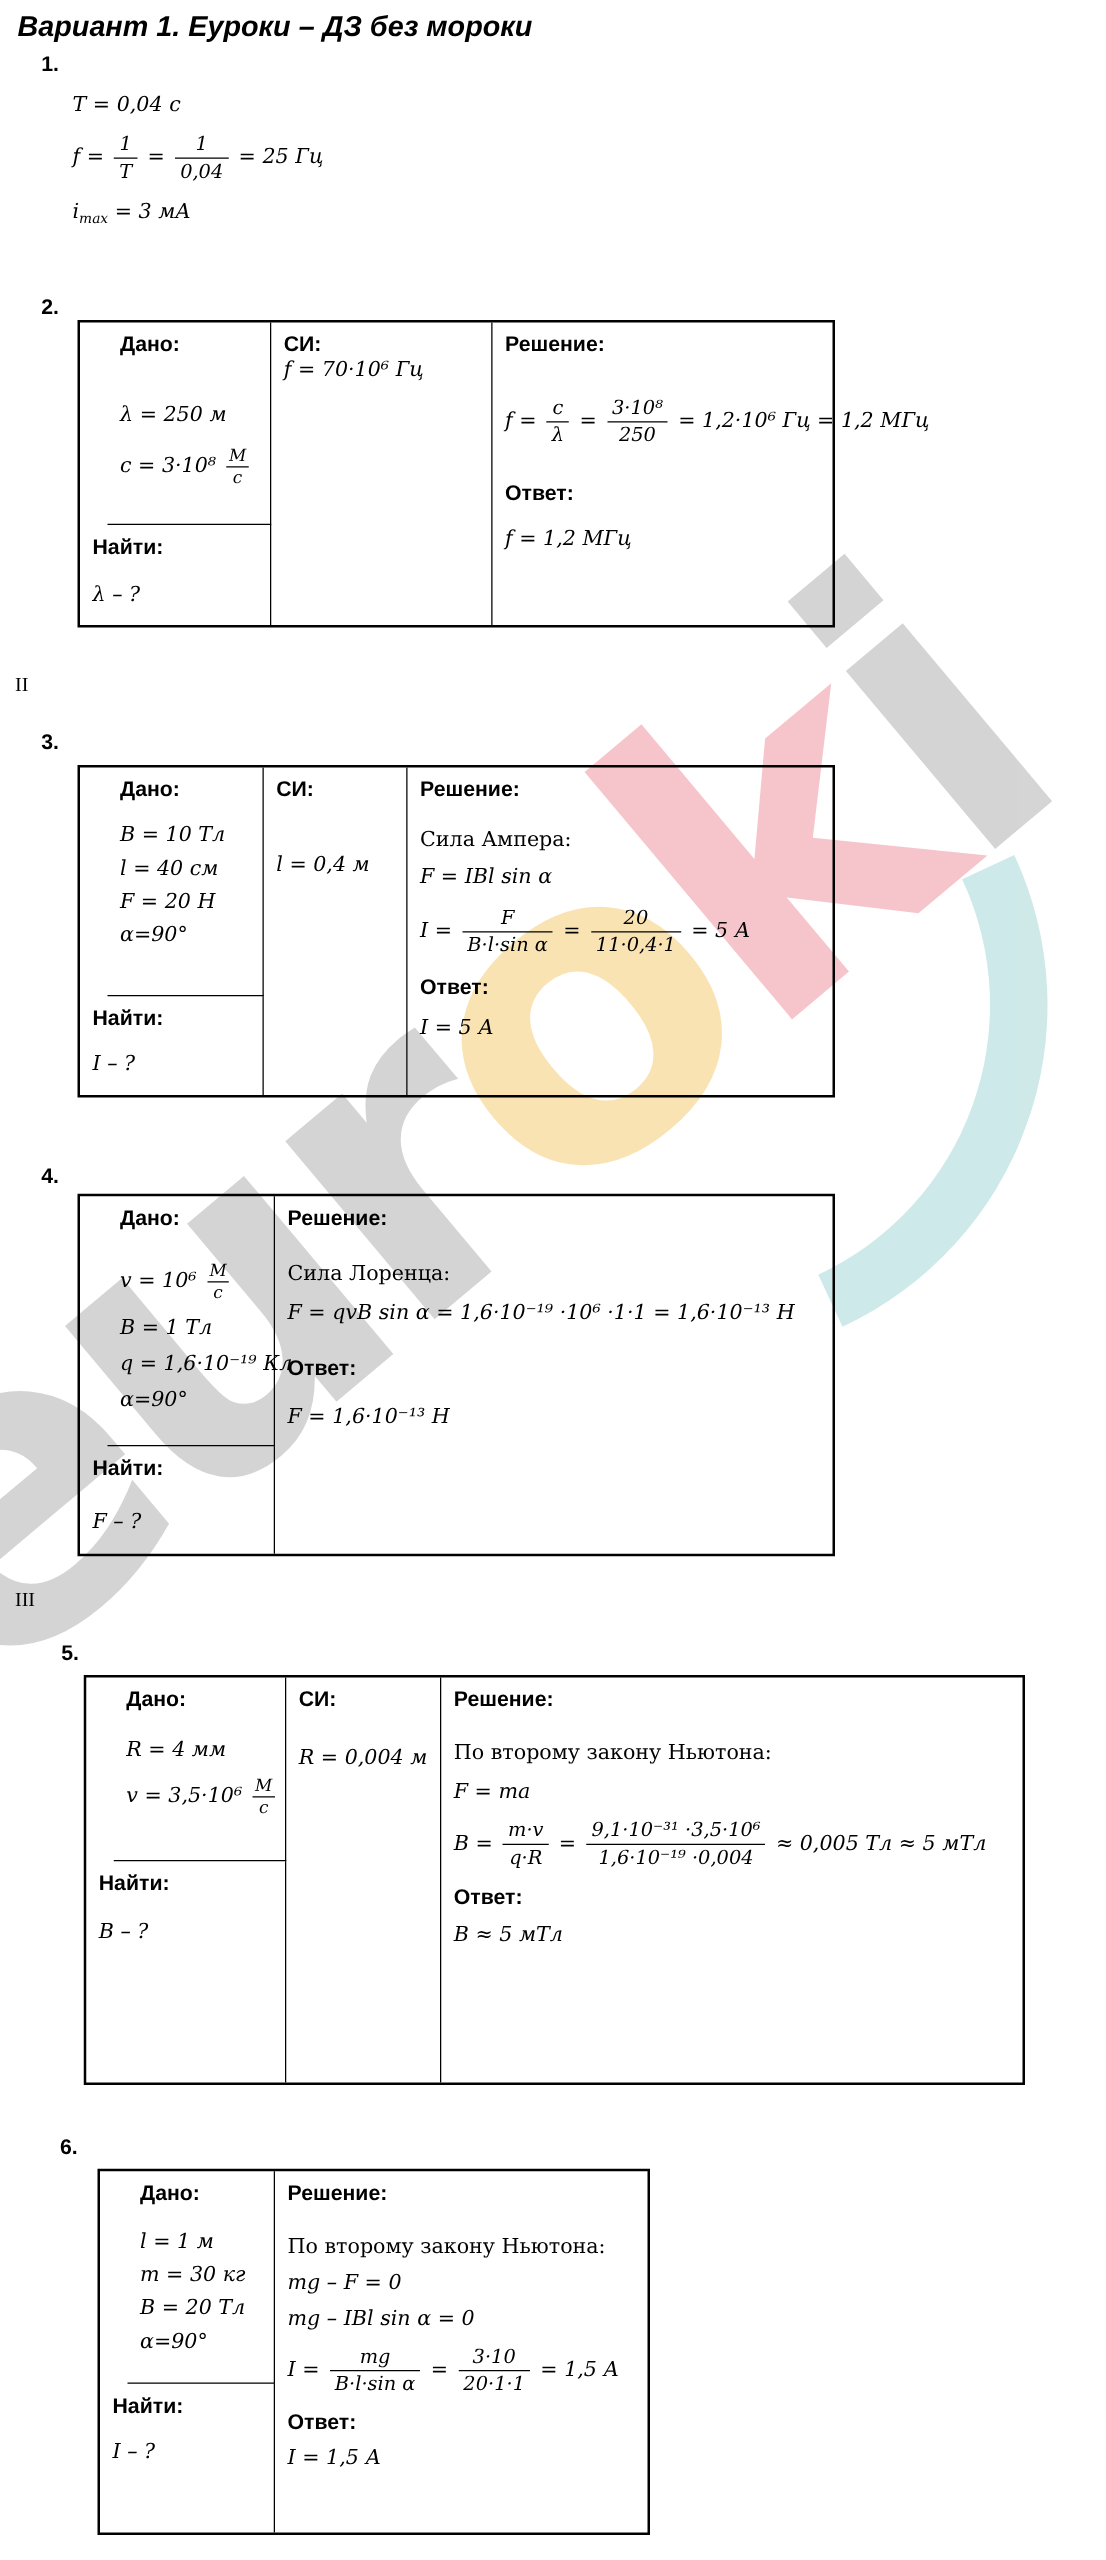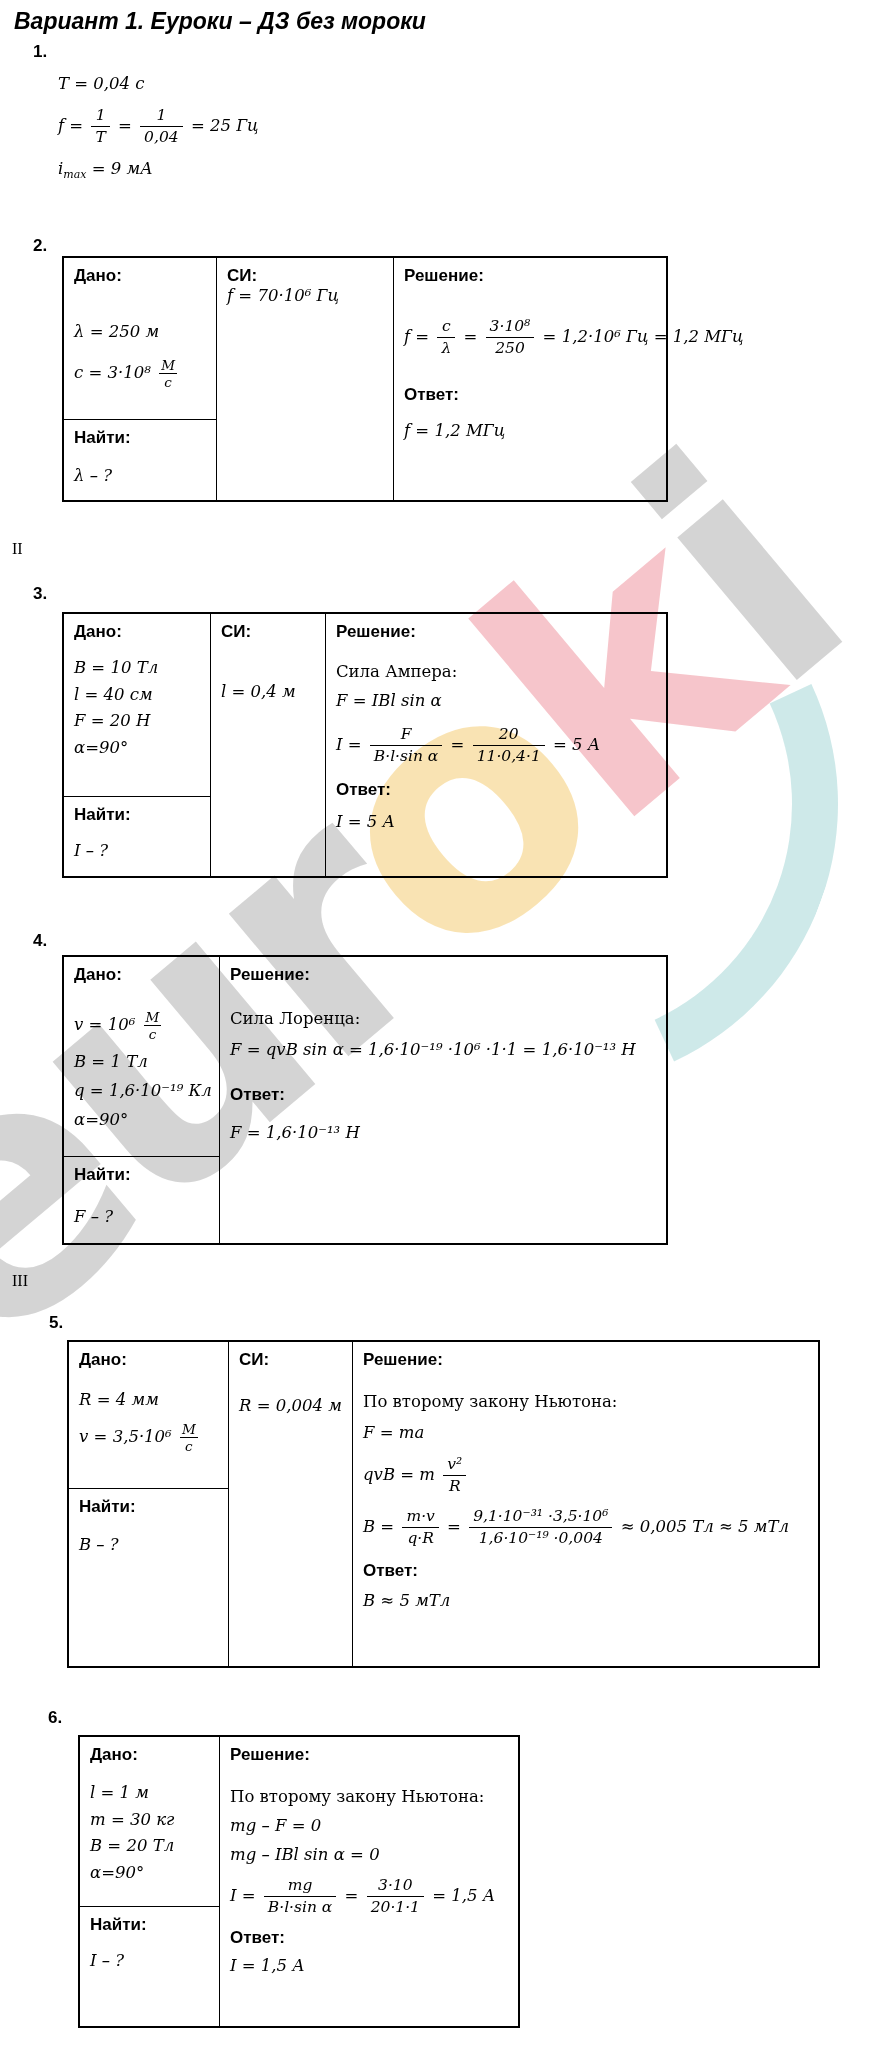--- a/index.html
+++ b/index.html
@@ -31,21 +31,21 @@
   
   .fr { display:inline-block; vertical-align:middle; text-align:center; margin:0 3px; }
   .fr .n { display:block; border-bottom:1px solid #000; padding:0 4px; font-size:15.5px; line-height:1.35; }
   .fr .d { display:block; padding:0 4px; font-size:15.5px; line-height:1.35; }
   .fr-sm .n, .fr-sm .d { font-size:13.5px; padding:0 2px; line-height:1.2; }
 
   
   .tbl { position:absolute; z-index:1; display:grid; border:2px solid #000; background:transparent; }
   .cell { padding:8px 10px; }
   .br { border-right:1.5px solid #000; }
-  .bb { border-bottom:1.5px solid #000; }
+  .bb { border-bottom:1.5px solid #000;margin-left:22px; }
 
   .mt36{margin-top:36px}.mt30{margin-top:30px}.mt26{margin-top:26px}.mt24{margin-top:24px}
   .mt22{margin-top:22px}.mt20{margin-top:20px}.mt18{margin-top:18px}.mt16{margin-top:16px}
   .mt14{margin-top:14px}.mt12{margin-top:12px}.mt10{margin-top:10px}.mt8{margin-top:8px}
   .mt6{margin-top:6px}.mt40{margin-top:40px}.mt44{}
 </style>
 </head>
 <body>
 
 <div id="swoosh" style="border-right-color: rgb(159, 212, 212);"></div>
@@ -57,21 +57,21 @@
 <div class="z" style="left:58px; top:74px; width:430px;">
   <div class="math">T = 0,04 с</div>
   <div class="math mt10">
     <span>f =</span>
     <span class="fr"><span class="n">1</span><span class="d">T</span></span>
     <span>=</span>
     <span class="fr"><span class="n">1</span><span class="d">0,04</span></span>
     <span>= 25 Гц</span>
   </div>
   <div class="math mt12">
-    <span>i</span><sub>max</sub><span> = 9 мА</span>
+    <span>i</span><sub>max</sub><span> = 3 мА</span>
   </div>
 </div>
 
 <div class="z pnum" style="left:33px; top:236px;">2.</div>
 <div class="tbl" style="left:62px; top:256px; width:606px; height:246px; grid-template-columns:153px 177px 1fr; grid-template-rows:162px 1fr;">
   <div class="cell br bb" style="grid-column:1; grid-row:1;">
     <div class="lbl">Дано:</div>
     <div class="math mt36">λ = 250 м</div>
     <div class="math mt14">
       <span>c = 3·10⁸</span>
@@ -177,24 +177,20 @@
     <div class="math mt18">B – ?</div>
   </div>
   <div class="cell br" style="grid-column:2; grid-row:1/3;">
     <div class="lbl">СИ:</div>
     <div class="math mt26">R = 0,004 м</div>
   </div>
   <div class="cell" style="grid-column:3; grid-row:1/3;">
     <div class="lbl">Решение:</div>
     <div class="rtext mt22">По второму закону Ньютона:</div>
     <div class="math mt12">F = ma</div>
-    <div class="math mt10">
-      <span>qvB = m</span>
-      <span class="fr"><span class="n">v²</span><span class="d">R</span></span>
-    </div>
     <div class="math mt10">
       <span>B =</span>
       <span class="fr"><span class="n">m·v</span><span class="d">q·R</span></span>
       <span>=</span>
       <span class="fr"><span class="n">9,1·10⁻³¹ ·3,5·10⁶</span><span class="d">1,6·10⁻¹⁹ ·0,004</span></span>
       <span>≈ 0,005 Тл ≈ 5 мТл</span>
     </div>
     <div class="lbl mt12">Ответ:</div>
     <div class="math mt10">B ≈ 5 мТл</div>
   </div>

